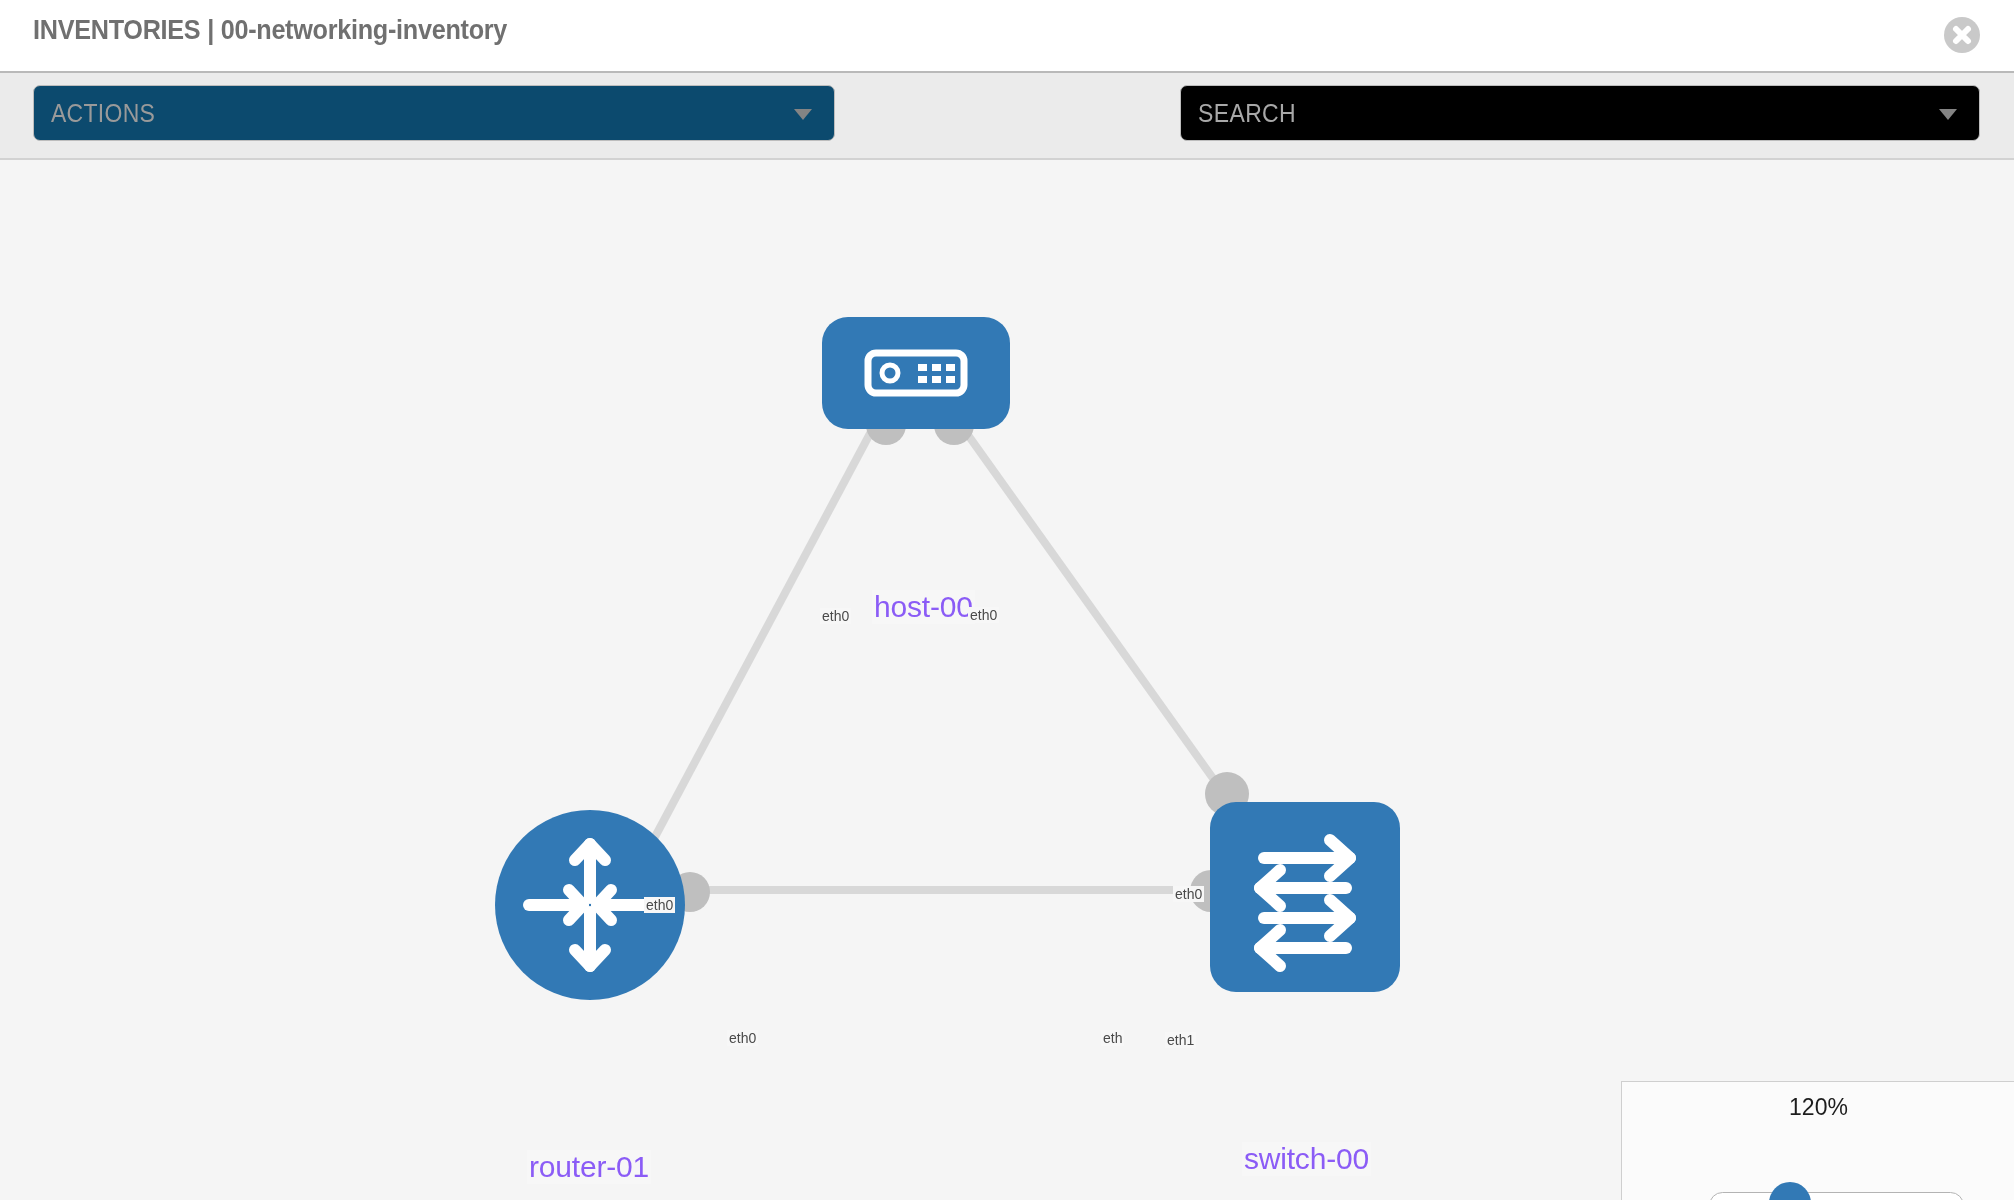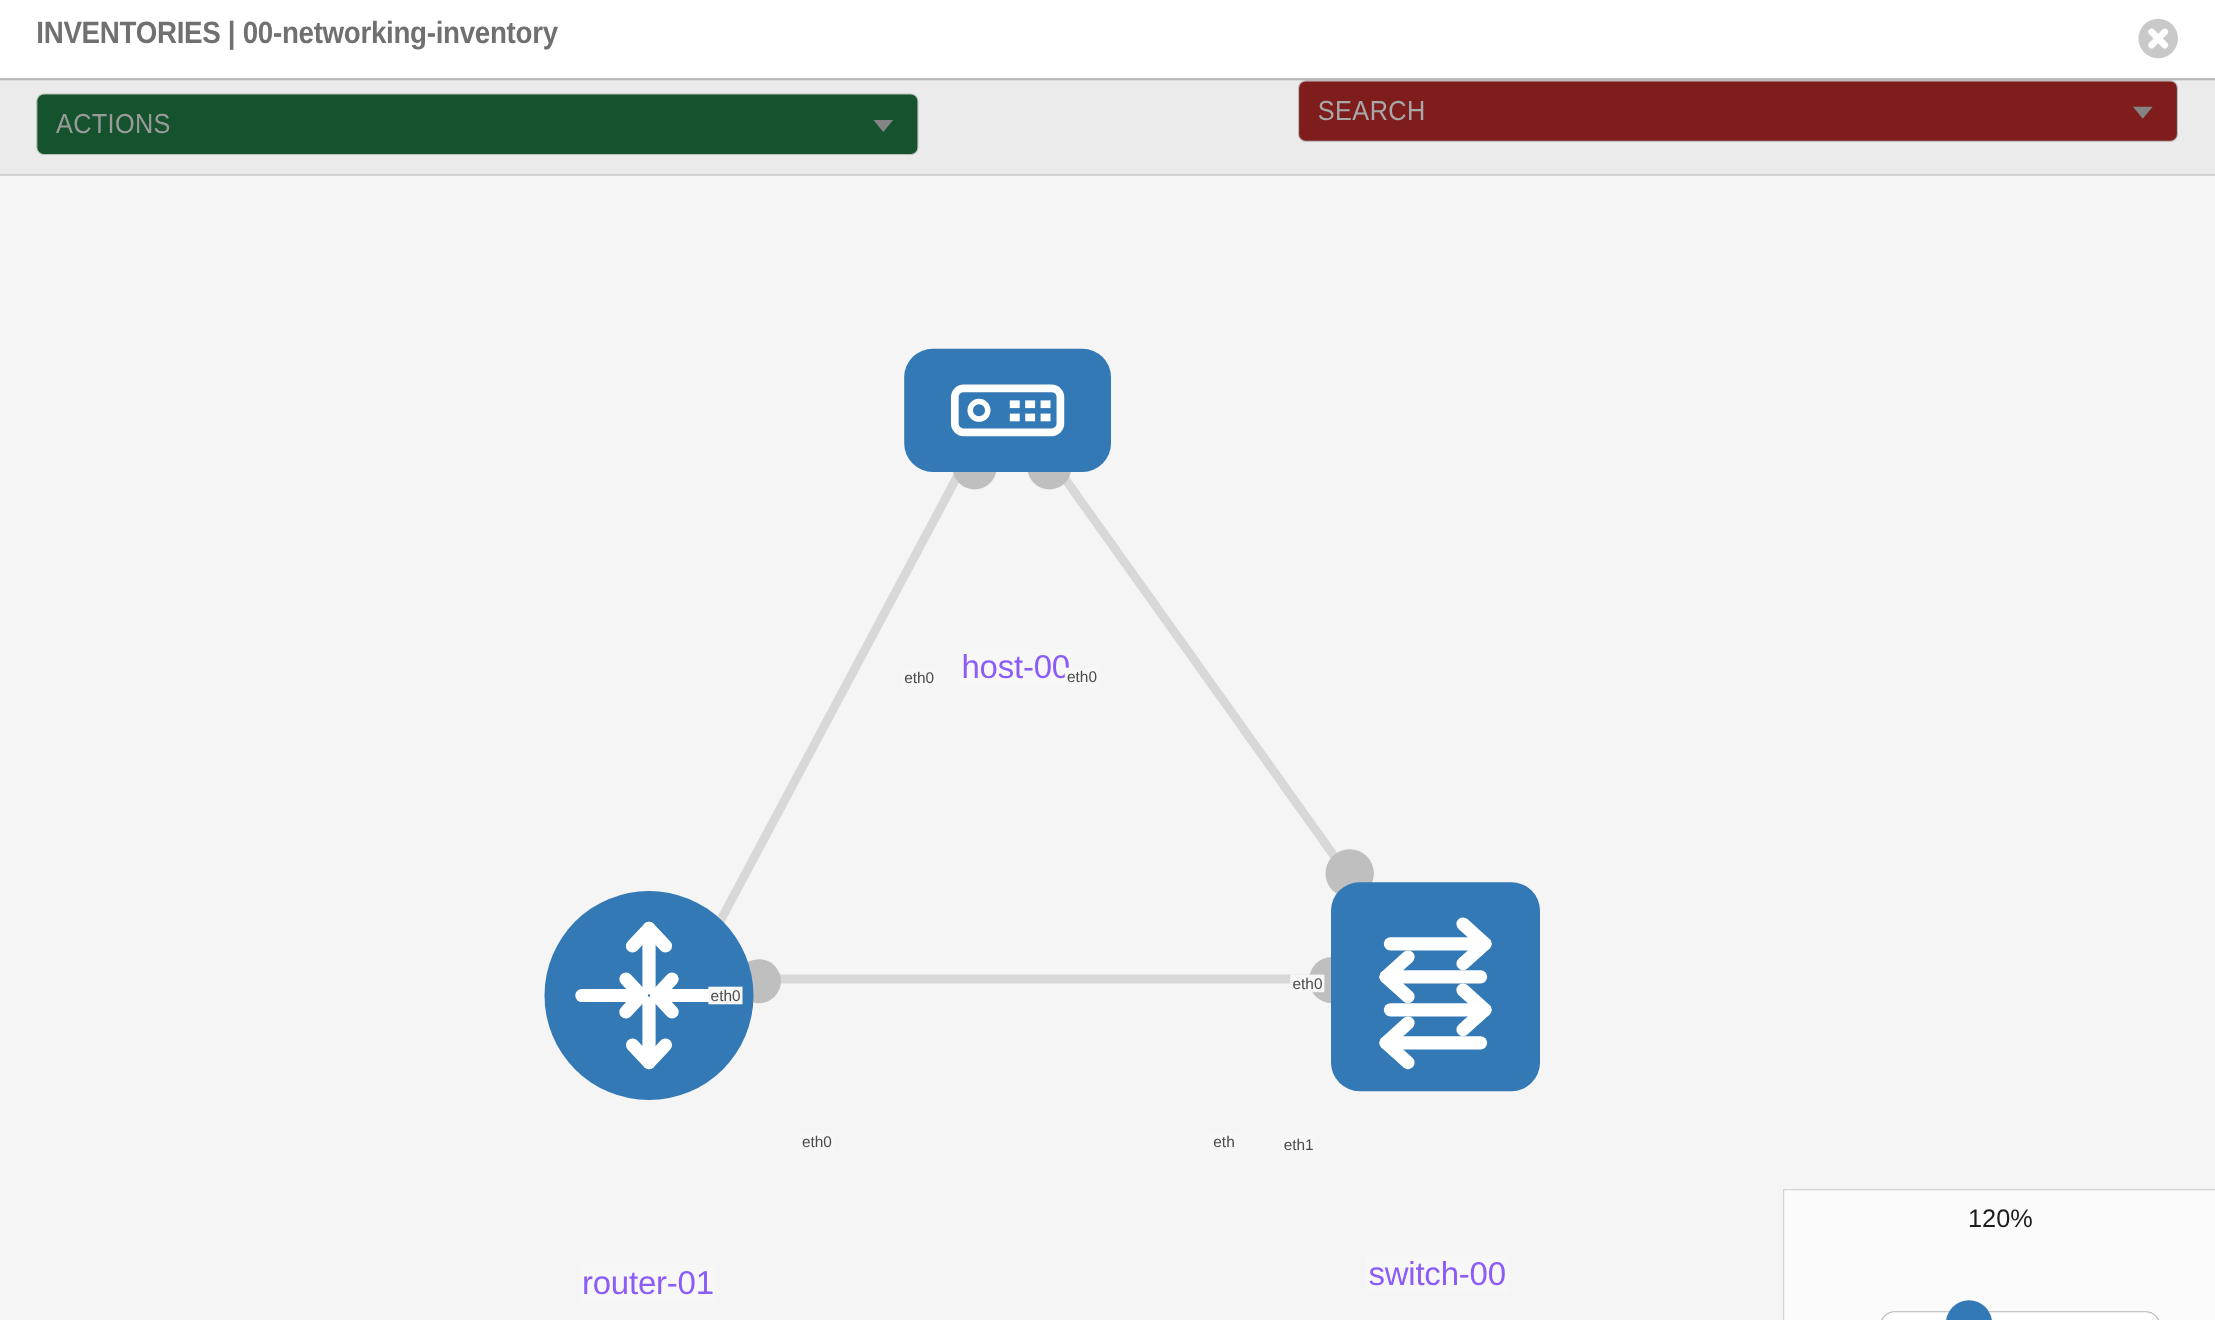--- a/index.html
+++ b/index.html
@@ -39,21 +39,21 @@
   .toolbar {
     position: absolute; left: 0; top: 71px;
     width: 2014px; height: 89px;
     background: #ebebeb;
     border-top: 2px solid #b9b9b9;
     border-bottom: 2px solid #d2d2d2;
   }
   .actions-select {
     position: absolute; left: 33px; top: 12px;
     width: 802px; height: 56px;
-    background: #14532d;
+    background: #0c4a6e;
     border: 1px solid #bdbdbd;
     border-radius: 7px;
     cursor: pointer;
   }
   .actions-select .lbl {
     position: absolute; left: 17px; top: 13px;
     font-size: 25px; color: #9a9a9a;
     font-stretch: condensed;
     letter-spacing: 0.3px;
     transform: scaleX(0.92);
@@ -68,23 +68,23 @@
   }
   .tool-icon {
     position: absolute; top: 88px;
     width: 40px; height: 40px;
     cursor: pointer;
   }
   .tool-icon.wrench { left: 1044px; }
   .tool-icon.key    { left: 1112px; }
 
   .search-box {
-    position: absolute; left: 1180px; top: 0;
+    position: absolute; left: 1180px; top: 12px;
     width: 800px; height: 56px;
-    background: #7f1d1d;
+    background: #000000;
     border: 1px solid #bdbdbd;
     border-radius: 7px;
     cursor: text;
   }
   .search-box .lbl {
     position: absolute; left: 17px; top: 13px;
     font-size: 25px; color: #a8a8a8;
     font-stretch: condensed;
     letter-spacing: 0.4px;
     transform: scaleX(0.92);

